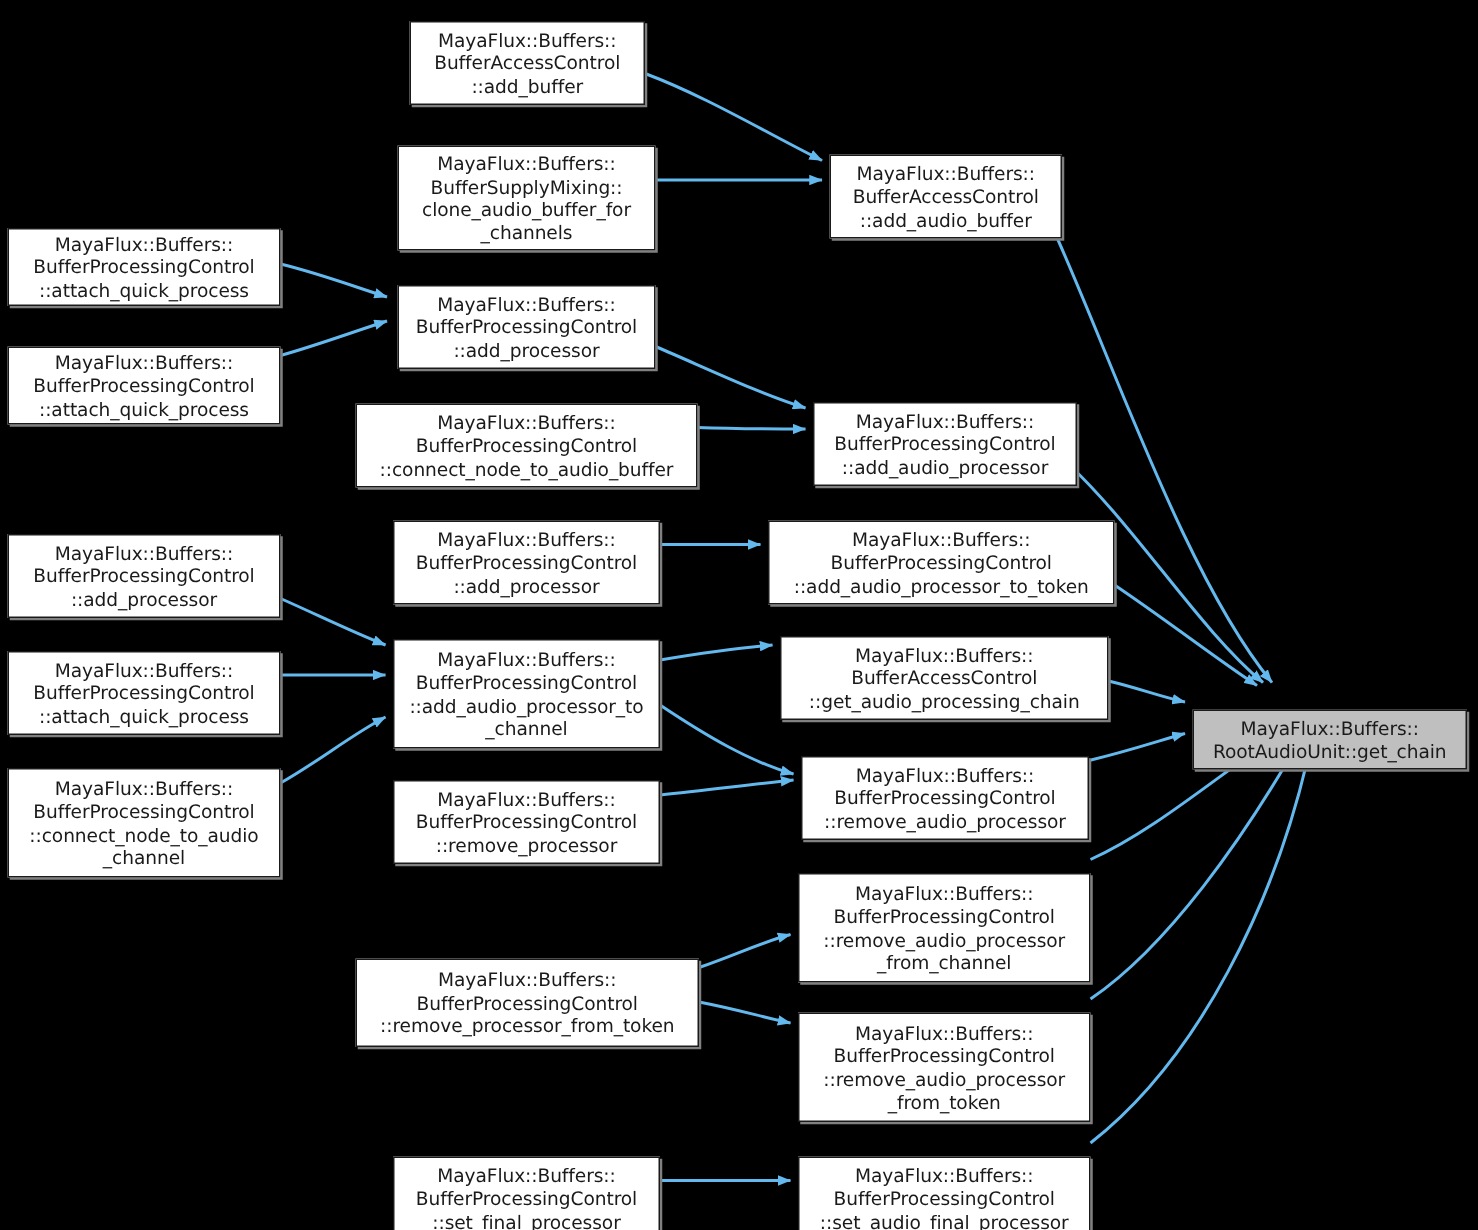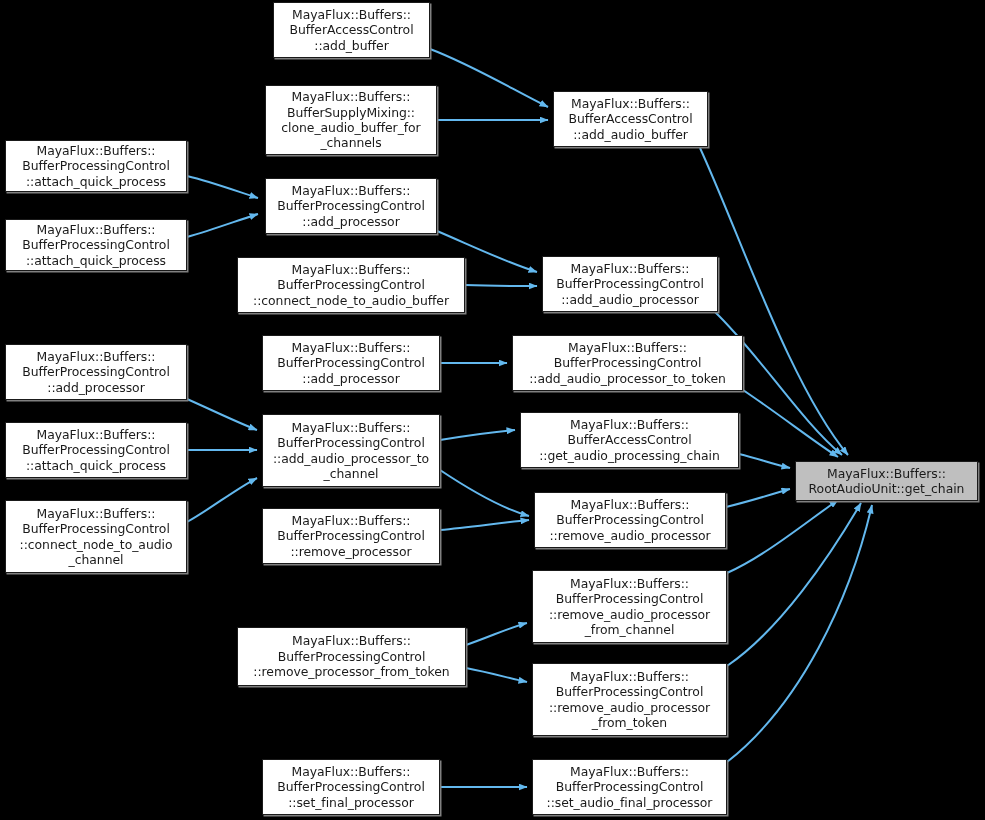--- a/index.html
+++ b/index.html
@@ -33,20 +33,21 @@
     display: flex;
     align-items: center;
     justify-content: center;
     text-align: center;
     color: #1a1a1a;
     font-size: 12.4px;
     line-height: 15.4px;
     letter-spacing: -0.05px;
     white-space: pre-line;
     z-index: 2;
+    margin-top: 12px;
   }
   .node.highlight {
     background: #bfbfbf;
   }
   .node .lbl {
     display: block;
     width: 100%;
     padding: 0 3px;
     white-space: pre-line;
   }

